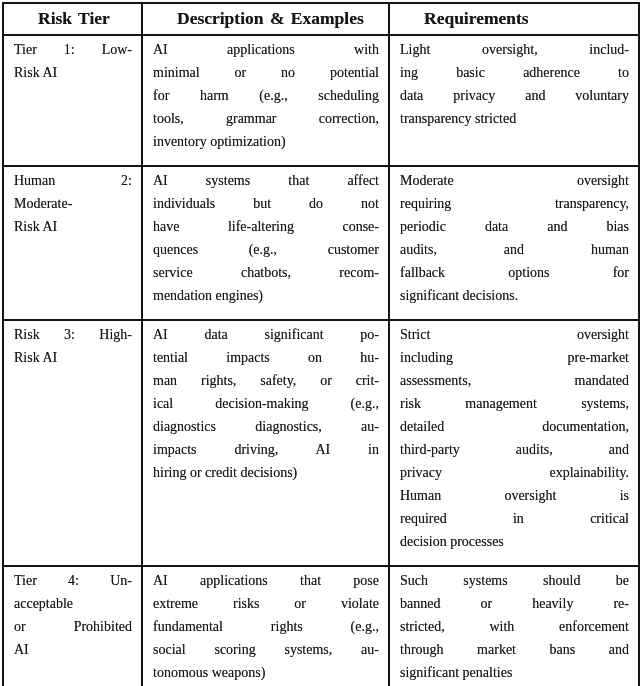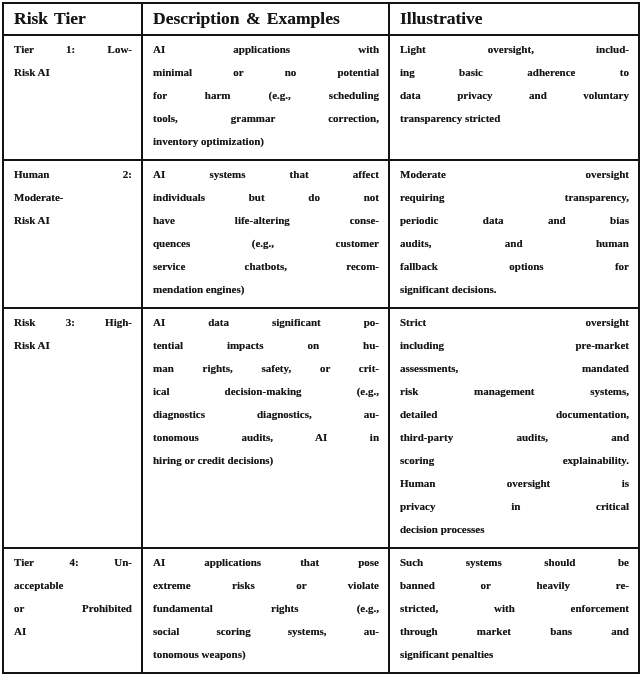--- a/index.html
+++ b/index.html
@@ -33,35 +33,35 @@
   }
   table.risk-table th {
     font-size: 17.5px;
     font-weight: bold;
     text-align: left;
     padding: 4px 9px 5px 10px;
     word-spacing: 2px;
     white-space: nowrap;
   }
   table.risk-table td {
-    font-size: 11px;
+    font-size: 14px;
     line-height: 23px;
-    padding: 2px 9px 6px 10px;
-    font-weight: bold;
+    padding: 2px 9px 12px 10px;
   }
   .cell-line {
     text-align: justify;
     text-align-last: justify;
     text-shadow: 0 0 0.5px rgba(20,20,20,0.55);
   }
   .cell-line.last {
     text-align-last: left;
   }
   th .hdr-text {
     text-shadow: 0 0 0.5px rgba(20,20,20,0.6);
+    margin-left: 24px;
   }
   .caption {
     margin: 12px 2px 0 2px;
     font-size: 20.5px;
     line-height: 26px;
     text-align: justify;
     text-align-last: justify;
     text-shadow: 0 0 0.5px rgba(20,20,20,0.5);
     white-space: nowrap;
   }
@@ -79,21 +79,21 @@
     </colgroup>
     <thead>
       <tr>
         <th>
           <span class="hdr-text">Risk Tier</span>
         </th>
         <th>
           <span class="hdr-text">Description &amp; Examples</span>
         </th>
         <th>
-          <span class="hdr-text">Illustrative</span>
+          <span class="hdr-text">Requirements</span>
         </th>
       </tr>
     </thead>
     <tbody id="table-body">
   <tr>
     <td>
             <div class="cell-line">Tier 1: Low-</div>
             <div class="cell-line last">Risk AI</div>
           </td>
     <td>
@@ -139,33 +139,33 @@
     <td>
             <div class="cell-line">Risk 3: High-</div>
             <div class="cell-line last">Risk AI</div>
           </td>
     <td>
             <div class="cell-line">AI data significant po-</div>
             <div class="cell-line">tential impacts on hu-</div>
             <div class="cell-line">man rights, safety, or crit-</div>
             <div class="cell-line">ical decision-making (e.g.,</div>
             <div class="cell-line">diagnostics diagnostics, au-</div>
-            <div class="cell-line">tonomous audits, AI in</div>
+            <div class="cell-line">impacts driving, AI in</div>
             <div class="cell-line last">hiring or credit decisions)</div>
           </td>
     <td>
             <div class="cell-line">Strict oversight</div>
             <div class="cell-line">including pre-market</div>
             <div class="cell-line">assessments, mandated</div>
             <div class="cell-line">risk management systems,</div>
             <div class="cell-line">detailed documentation,</div>
             <div class="cell-line">third-party audits, and</div>
-            <div class="cell-line">scoring explainability.</div>
+            <div class="cell-line">privacy explainability.</div>
             <div class="cell-line">Human oversight is</div>
-            <div class="cell-line">privacy in critical</div>
+            <div class="cell-line">required in critical</div>
             <div class="cell-line last">decision processes</div>
           </td>
   </tr>
 
   <tr>
     <td>
             <div class="cell-line">Tier 4: Un-</div>
             <div class="cell-line">acceptable</div>
             <div class="cell-line">or Prohibited</div>
             <div class="cell-line last">AI</div>

